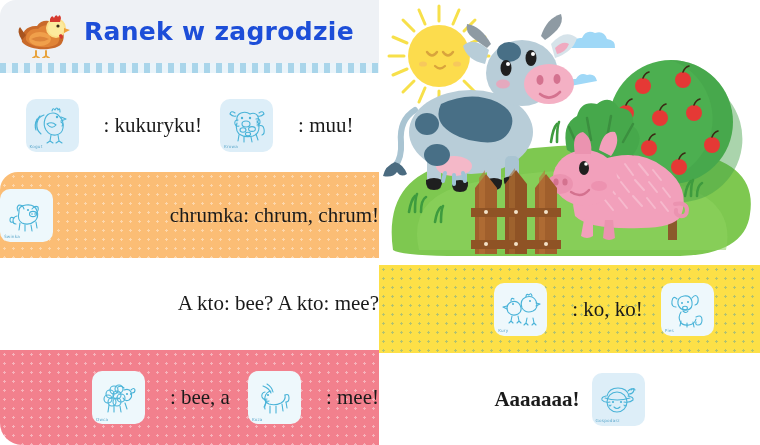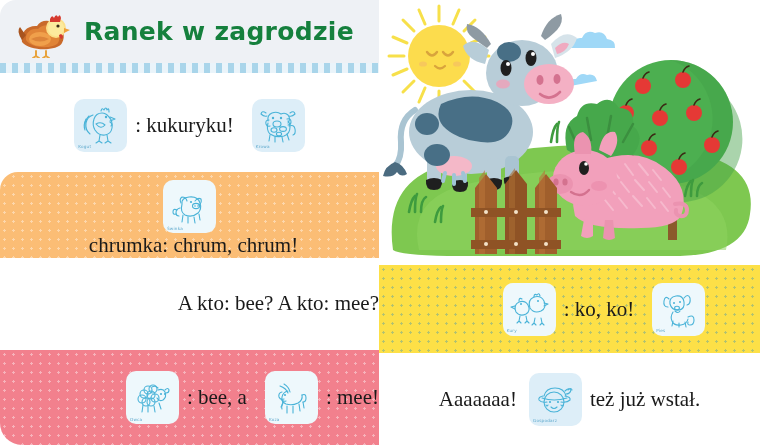--- a/index.html
+++ b/index.html
@@ -44,21 +44,21 @@
     width: 56px;
     height: 52px;
     margin-left: 16px;
     flex: none;
   }
   .page-title {
     margin-left: 12px;
     font-family: "DejaVu Sans", sans-serif;
     font-weight: bold;
     font-size: 25px;
-    color: #15803d;
+    color: #1d4ed8;
     letter-spacing: 0.3px;
   }
   .dotted-strip {
     position: absolute;
     left: 0;
     width: 379px;
     height: 10px;
     background-color: #eaf4fa;
     background-image: repeating-linear-gradient(
         to right,
@@ -78,22 +78,21 @@
   .row-white {
     width: 379px;
     background: #ffffff;
     justify-content: flex-end;
   }
   .row-rooster { top: 80px; height: 90px; width: 379px; justify-content: center; }
   .row-pig {
     top: 172px; height: 86px; width: 379px;
     background: #fbbd75;
     border-top-left-radius: 18px;
-    justify-content: flex-end;
-    flex-direction: column;
+    justify-content: space-between;
   }
   .row-akto  { top: 258px; height: 90px; }
   .row-sheep {
     top: 350px; height: 95px; width: 379px;
     background: #f2808d;
     border-bottom-left-radius: 22px;
     justify-content: flex-end;
   }
   .dot-texture {
     background-image: radial-gradient(circle, rgba(255,255,255,0.40) 1px, transparent 1.2px);
@@ -124,22 +123,22 @@
     letter-spacing: 0.2px;
     line-height: 1;
   }
 
   .phrase {
     font-family: "Liberation Serif", serif;
     font-size: 21px;
     color: #1a1a1a;
     white-space: nowrap;
   }
-  .gap-l { margin-left: 8px; }
-  .gap-r { margin-right: 12px; }
+  .gap-l { margin-left: 25px; }
+  .gap-r { margin-right: 12px; font-weight: bold; }
   .spacer-18 { width: 18px; flex: none; }
 
   
   .right-col {
     position: absolute;
     left: 379px;
     top: 0;
     width: 381px;
     height: 445px;
     background: #ffffff;
@@ -253,20 +252,21 @@
             <circle cx="16" cy="14" r="1.2" fill="#49b3d8" stroke="none"></circle>
             <circle cx="24" cy="14" r="1.2" fill="#49b3d8" stroke="none"></circle>
             <ellipse cx="20" cy="20" rx="4" ry="3"></ellipse>
             <ellipse cx="17" cy="26" rx="3" ry="2.2"></ellipse>
             <ellipse cx="26" cy="25" rx="3.4" ry="2.4"></ellipse>
             <ellipse cx="22" cy="30" rx="2.6" ry="1.8"></ellipse>
           </g>
         </svg>
         <span class="tile-label">Krowa</span>
       </div>
+      <span class="phrase gap-l">: muu!</span>
     </div>
 
     <div class="row row-pig dot-texture">
       <div class="tile pale">
         <svg width="42" height="42" viewBox="0 0 42 42">
           <g fill="none" stroke="#49b3d8" stroke-width="1.1" stroke-linecap="round" stroke-linejoin="round">
             <path d="M12 17 q-2 -4 1 -6 q4 0 5 4"></path>
             <path d="M26 15 q3 -4 6 -2 q1 4 -2 6"></path>
             <path d="M13 18 q-1 -6 7 -7 q9 -1 11 6 q2 6 -2 10 q-6 5 -13 2 q-5 -3 -3 -11z"></path>
             <ellipse cx="27" cy="20" rx="3.5" ry="2.6"></ellipse>
@@ -595,16 +595,15 @@
             <path d="M34 12 q3 -3 4 0"></path>
             <circle cx="16" cy="24" r="1.1" fill="#49b3d8" stroke="none"></circle>
             <circle cx="24" cy="24" r="1.1" fill="#49b3d8" stroke="none"></circle>
             <path d="M17 29 q3 3 6 0"></path>
             <path d="M12 27 q1 2 2 0"></path>
             <path d="M27 27 q1 2 2 0"></path>
           </g>
         </svg>
         <span class="tile-label">Gospodarz</span>
       </div>
-      <span class="phrase gap-l">też już wstał.</span>
     </div>
   </div>
 </div>
 
 </body></html>

